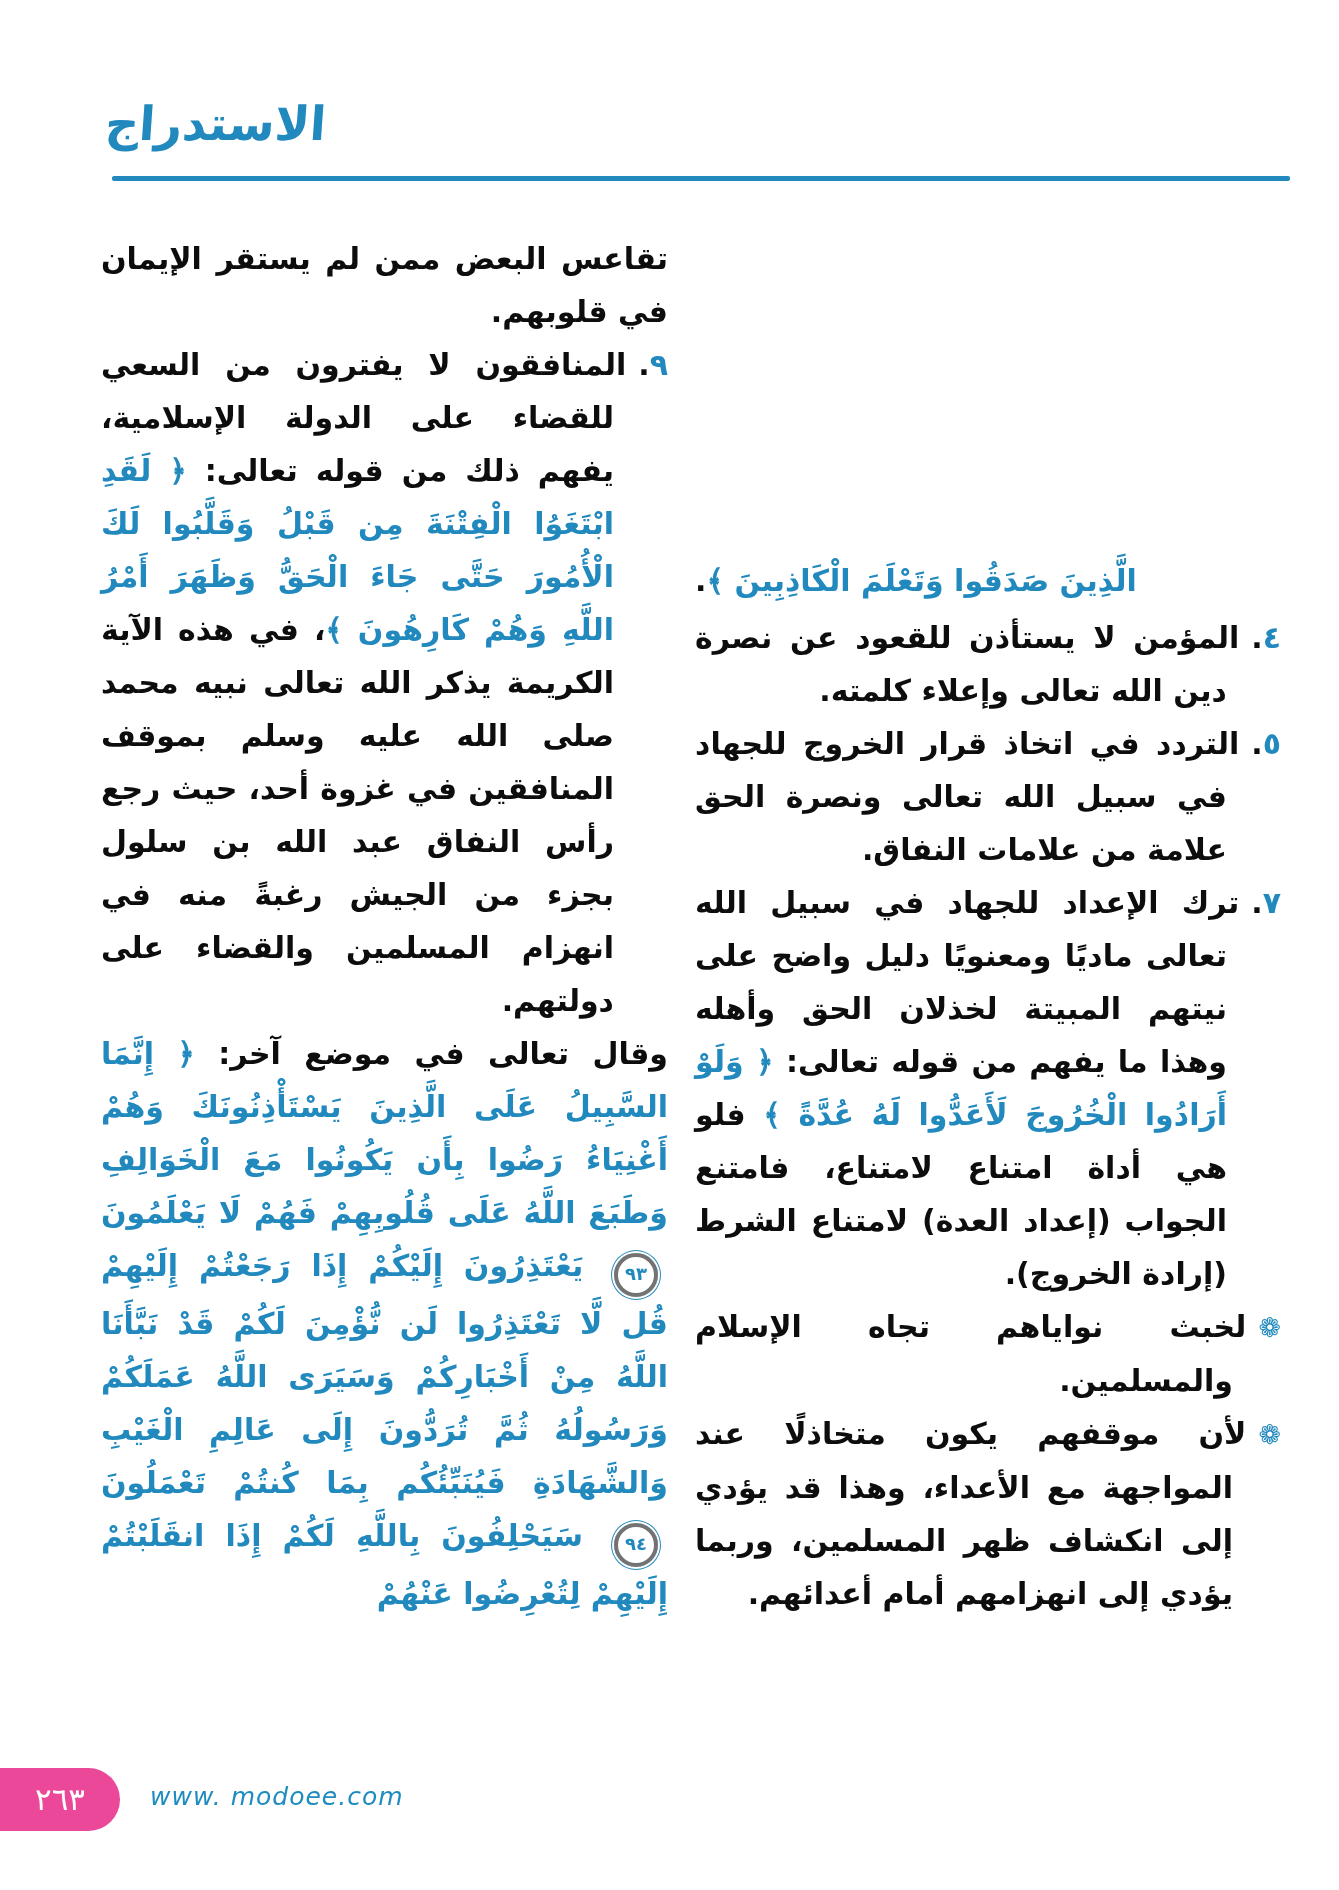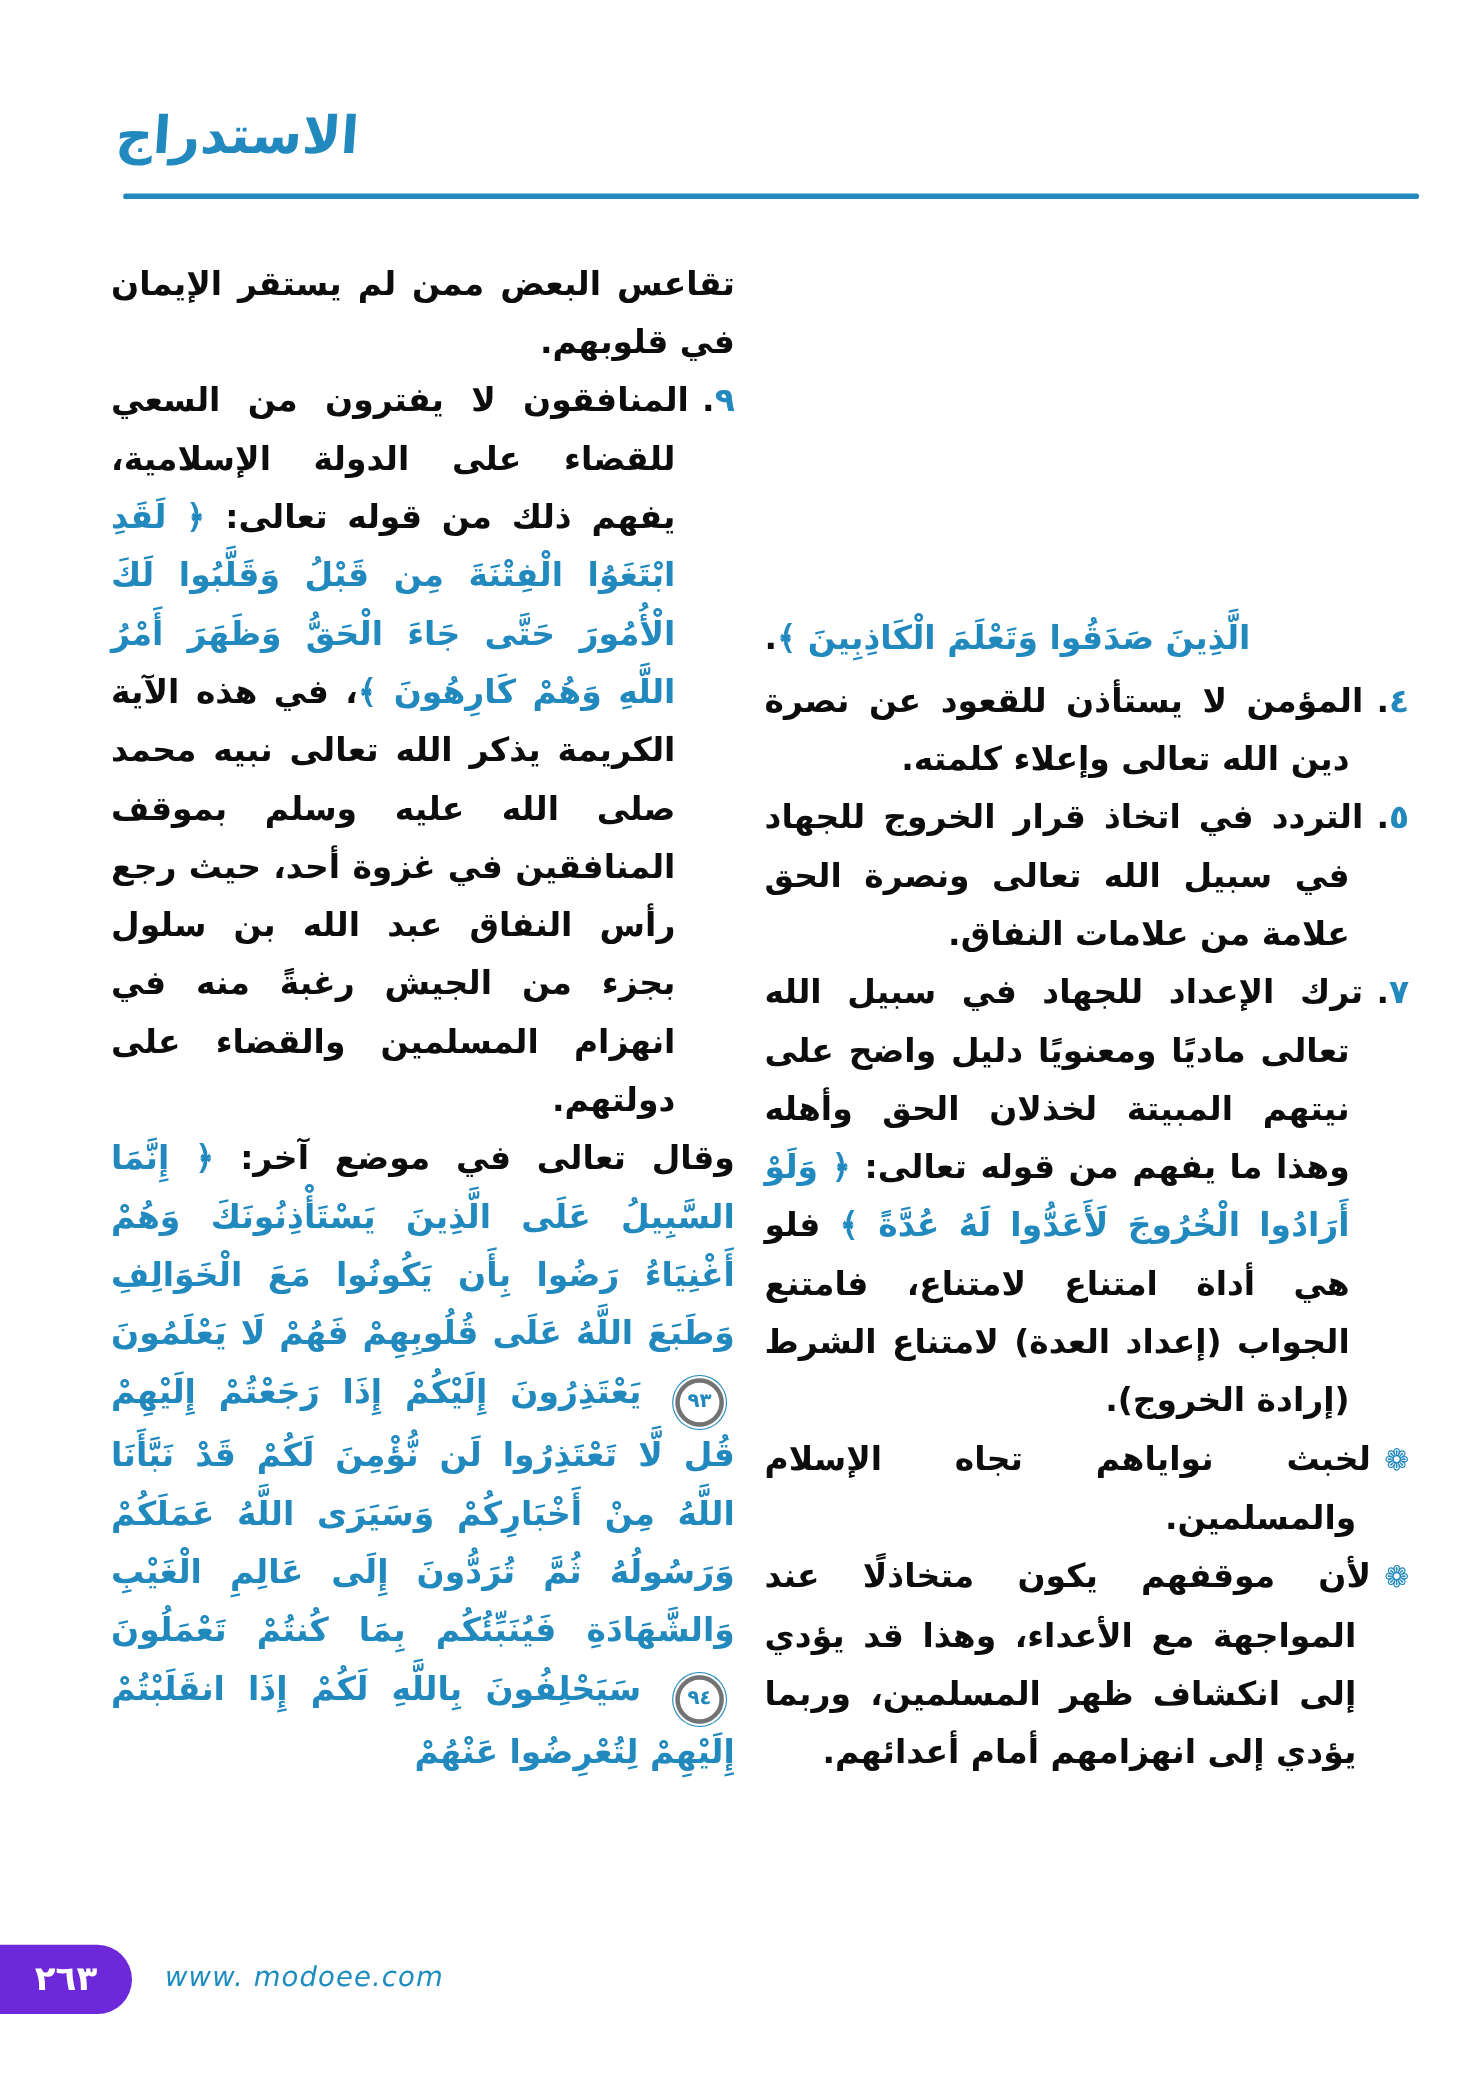--- a/index.html
+++ b/index.html
@@ -37,22 +37,22 @@
   .ayah{
     display:inline-block;min-width:36px;height:36px;line-height:33px;
     border:4px solid #737373;border-radius:50%;
     box-shadow:0 0 0 2px #ffffff,0 0 0 3px #2189bd;
     color:#2189bd;font-size:18px;text-align:center;
     vertical-align:-4px;margin:0 10px;text-indent:0;font-weight:bold;
   }
   
   .page-badge{
     position:absolute;left:0;top:1768px;width:120px;height:63px;
-    background:#6d28d9;border-radius:0 32px 32px 0;
-    color:#ffffff;font-size:31px;font-weight:bold;
+    background:#ec4899;border-radius:0 32px 32px 0;
+    color:#ffffff;font-size:31px;font-weight:normal;
     line-height:63px;text-align:center;
   }
   .website{
     position:absolute;left:150px;top:1782px;direction:ltr;
     color:#1e8cbf;font-size:25px;letter-spacing:1px;font-style:italic;
   }
 </style>
 </head>
 <body>
 

